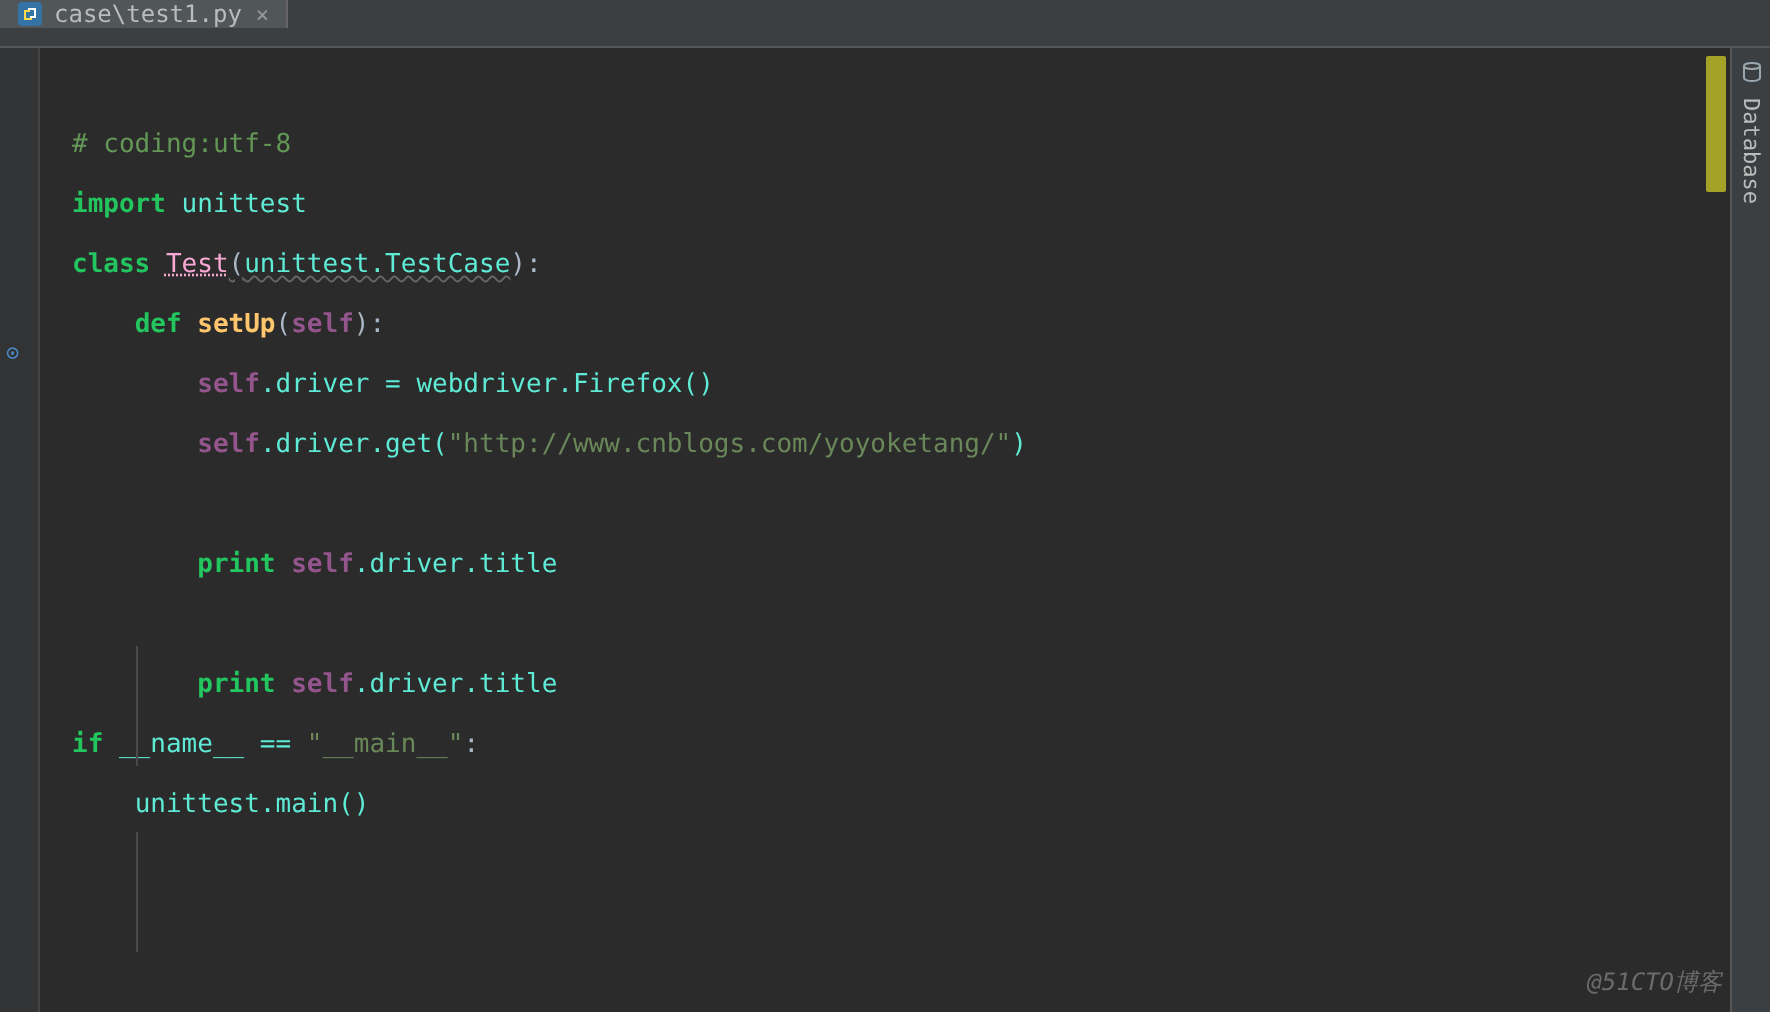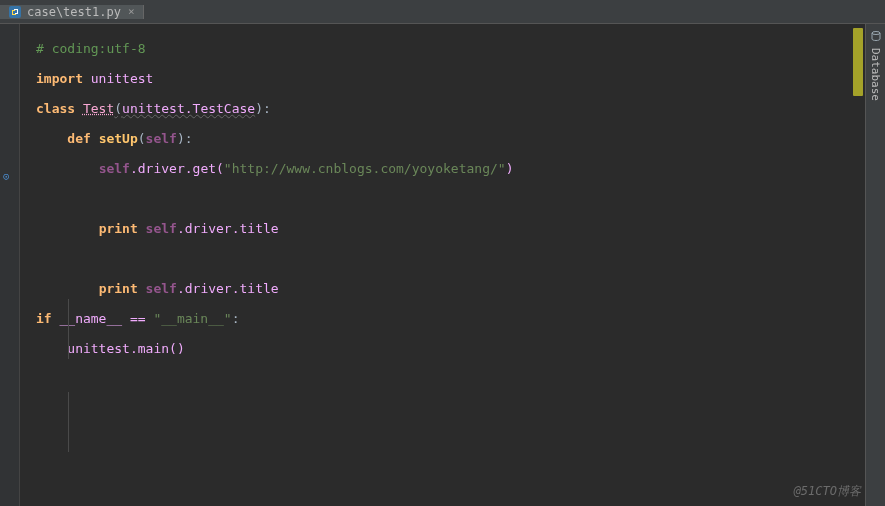--- a/index.html
+++ b/index.html
@@ -10,21 +10,21 @@
       color: #a9b7c6;
       width: 885px;
       height: 506px;
       overflow: hidden;
       position: relative;
     }
     .tab-bar {
       height: 24px;
       background: #3c3f41;
       display: flex;
-      align-items: center;
+      align-items: flex-start;
       border-bottom: 1px solid #555;
     }
     .tab {
       display: flex;
       align-items: center;
       padding: 0 8px;
       background: #515658;
       border-right: 1px solid #666;
       gap: 5px;
       font-size: 12px;
@@ -58,20 +58,21 @@
       top: 146px;
       color: #4a88c7;
       font-size: 11px;
     }
     .code-area {
       flex: 1;
       padding: 10px 16px;
       line-height: 30px;
       position: relative;
       font-size: 13px;
+      margin-top: 24px;
     }
     .code-line { white-space: pre; }
     .indent-guide {
       position: absolute;
       width: 1px;
       background: #4a4a4a;
     }
     .right-tool {
       position: absolute;
       right: 0;
@@ -95,28 +96,28 @@
     }
     .scrollbar-marker {
       position: absolute;
       right: 22px;
       top: 28px;
       width: 10px;
       height: 68px;
       background: #a4a229;
       border-radius: 1px;
     }
-    .kw { color: #fdba74; font-weight: bold; text-align: right; }
+    .kw { color: #22c55e; font-weight: bold; text-align: right; }
     .coding { color: #629755; }
     .classname { color: #f9a8d4; font-weight: normal; text-decoration: underline; text-decoration-style: dotted; }
     .funcdef { color: #ffc66d; font-weight: bold; }
     .funcdef-u { color: #ffc66d; font-weight: bold; }
     .self { color: #94558d; font-weight: bold; }
     .str { color: #6a8759; }
-    .ident { color: #f0abfc; text-align: center; }
+    .ident { color: #5eead4; text-align: center; }
     .punc { color: #a9b7c6; }
     .wavy { text-decoration: underline wavy #666; text-decoration-thickness: 1px; }
     .watermark {
       position: absolute;
       right: 24px;
       bottom: 6px;
       color: #6b6b6b;
       font-size: 12px;
       font-style: italic;
     }
@@ -143,20 +144,21 @@
     <span class="gutter-icon">⊙</span>
   </div>
   <div class="code-area">
     <div class="indent-guide" style="left:48px;top:275px;height:60px"></div>
     <div class="indent-guide" style="left:48px;top:368px;height:60px"></div>
 
     <div class="code-line"><span class="coding"># coding:utf-8</span></div>
     <div class="code-line"><span class="kw">import</span><span class="ident"> unittest</span></div>
     <div class="code-line"><span class="kw">class </span><span class="classname">Test</span><span class="punc wavy">(</span><span class="ident wavy">unittest.TestCase</span><span class="punc">):</span></div>
     <div class="code-line"><span>    </span><span class="kw">def </span><span class="funcdef-u">setUp</span><span class="punc">(</span><span class="self">self</span><span class="punc">):</span></div>
+    <div class="code-line"><span>        </span><span class="self">self</span><span class="ident">.driver = webdriver.Firefox()</span></div>
     <div class="code-line"><span>        </span><span class="self">self</span><span class="ident">.driver.get(</span><span class="str">"http://www.cnblogs.com/yoyoketang/"</span><span class="ident">)</span></div>
     <div class="code-line">&nbsp;</div>
     <div class="code-line"><span>        </span><span class="kw">print</span><span> </span><span class="self">self</span><span class="ident">.driver.title</span></div>
     <div class="code-line">&nbsp;</div>
     <div class="code-line"><span>        </span><span class="kw">print</span><span> </span><span class="self">self</span><span class="ident">.driver.title</span></div>
     <div class="code-line"><span class="kw">if</span><span> </span><span class="ident">__name__ == </span><span class="str">"__main__"</span><span class="punc">:</span></div>
     <div class="code-line"><span>    </span><span class="ident">unittest.main()</span></div>
   </div>
 </div>
 

